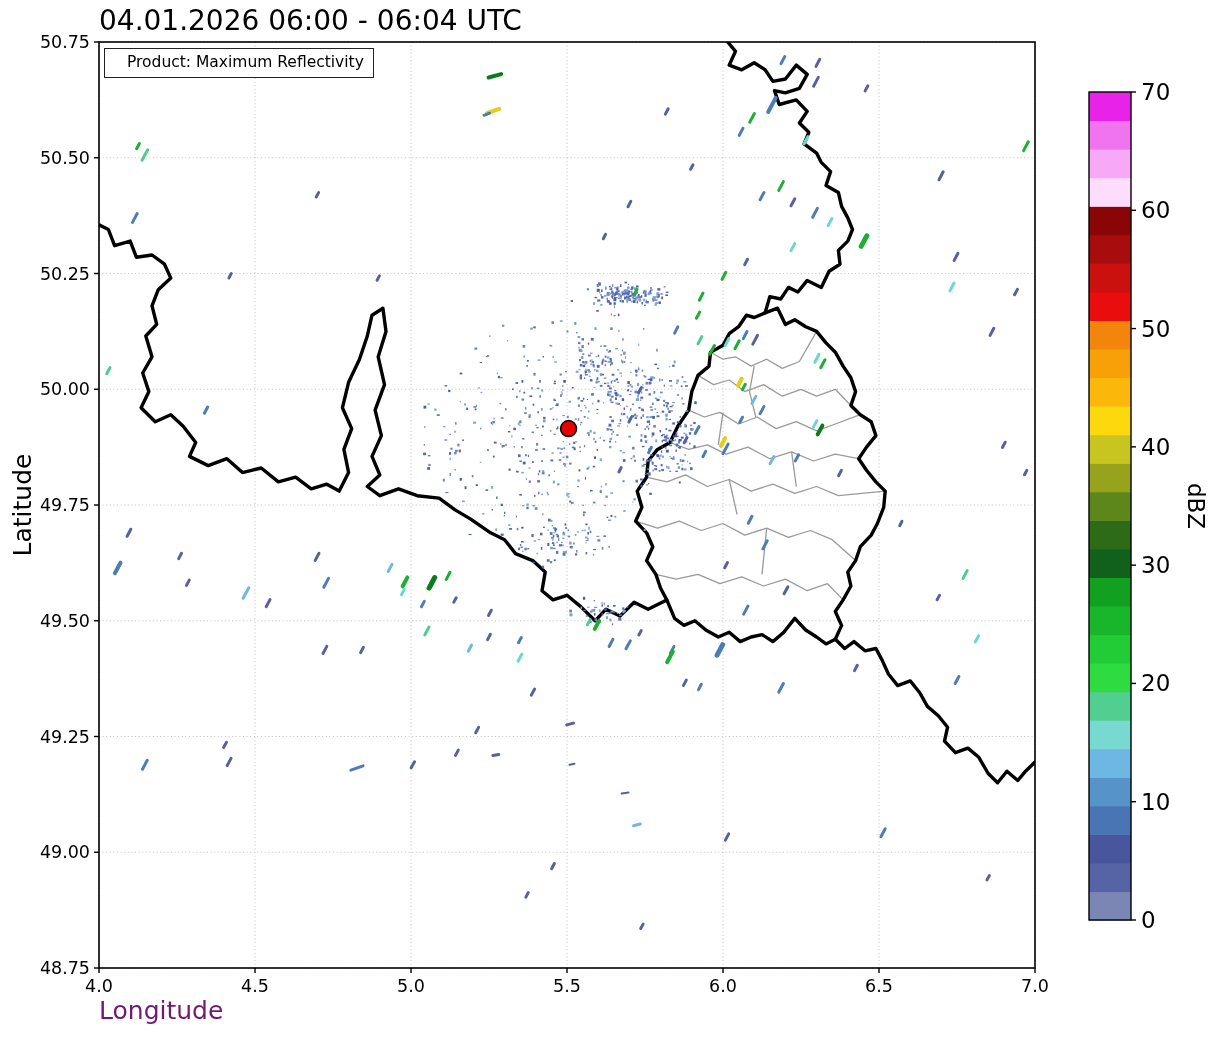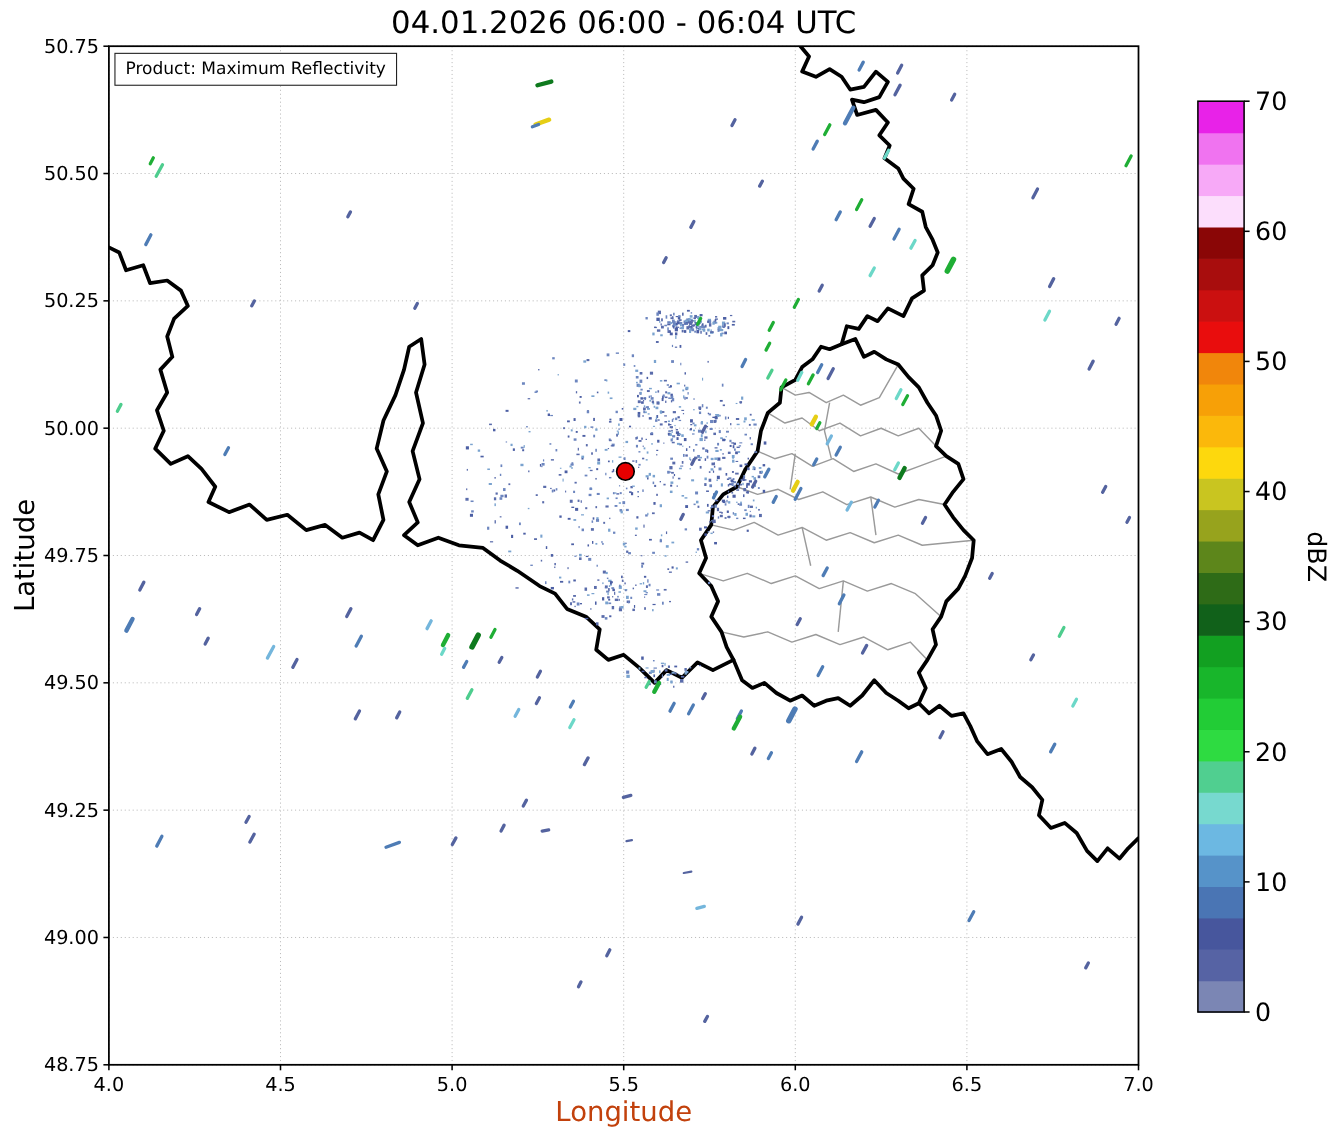--- a/index.html
+++ b/index.html
@@ -1,25 +1,25 @@
 <!DOCTYPE html>
 <html><head>
 <meta charset="utf-8">
 <style>
   html,body{margin:0;padding:0;background:#ffffff;}
   .fig{position:relative;width:1219px;height:1040px;background:#ffffff;
        font-family:"DejaVu Sans","Liberation Sans",sans-serif;overflow:hidden;}
   svg{position:absolute;left:0;top:0;}
-  .title{position:absolute;left:99px;top:4px;width:936px;text-align:center;
+  .title{position:absolute;left:99px;top:4px;width:936px;text-align:left;
          font-size:28px;color:#000;}
   .infobox{position:absolute;left:104px;top:48px;background:#ffffff;
-           border:1.6px solid #222;padding:2px 9px 4px 9px;font-size:15.5px;
+           border:1.6px solid #222;padding:2px 9px 4px 22px;font-size:15.5px;
            line-height:1.45;color:#000;z-index:3;}
-  .xlabel{position:absolute;left:99px;top:996px;width:936px;text-align:center;
-          font-size:25px;color:#c2410c;}
+  .xlabel{position:absolute;left:99px;top:996px;width:936px;
+          font-size:25px;color:#701a75;}
   .ylabel{position:absolute;left:22px;top:505px;transform:translate(-50%,-50%) rotate(-90deg);
           font-size:25px;color:#000;white-space:nowrap;}
   .cblabel{position:absolute;left:1196px;top:506px;transform:translate(-50%,-50%) rotate(90deg);
            font-size:23px;color:#000;white-space:nowrap;}
 </style>
 </head>
 <body>
 
 <div class="fig">
   <svg id="plot" width="1219" height="1040">

